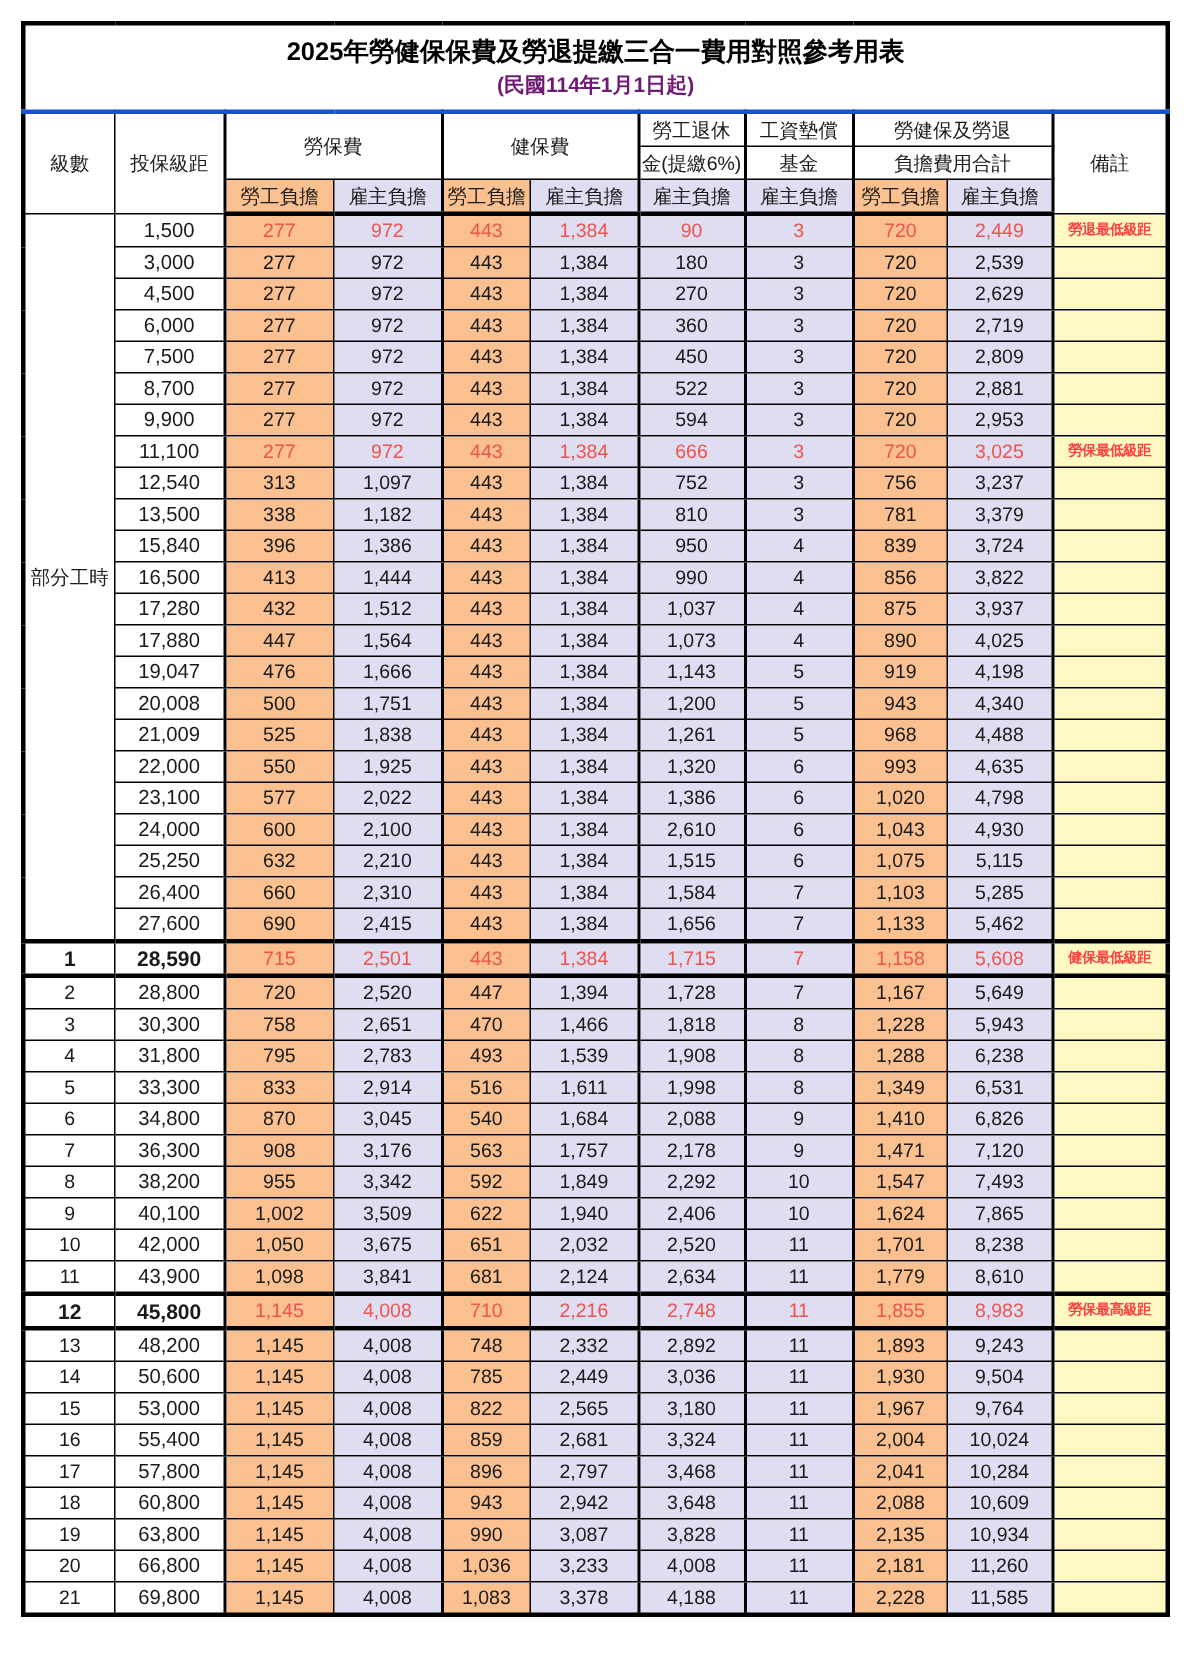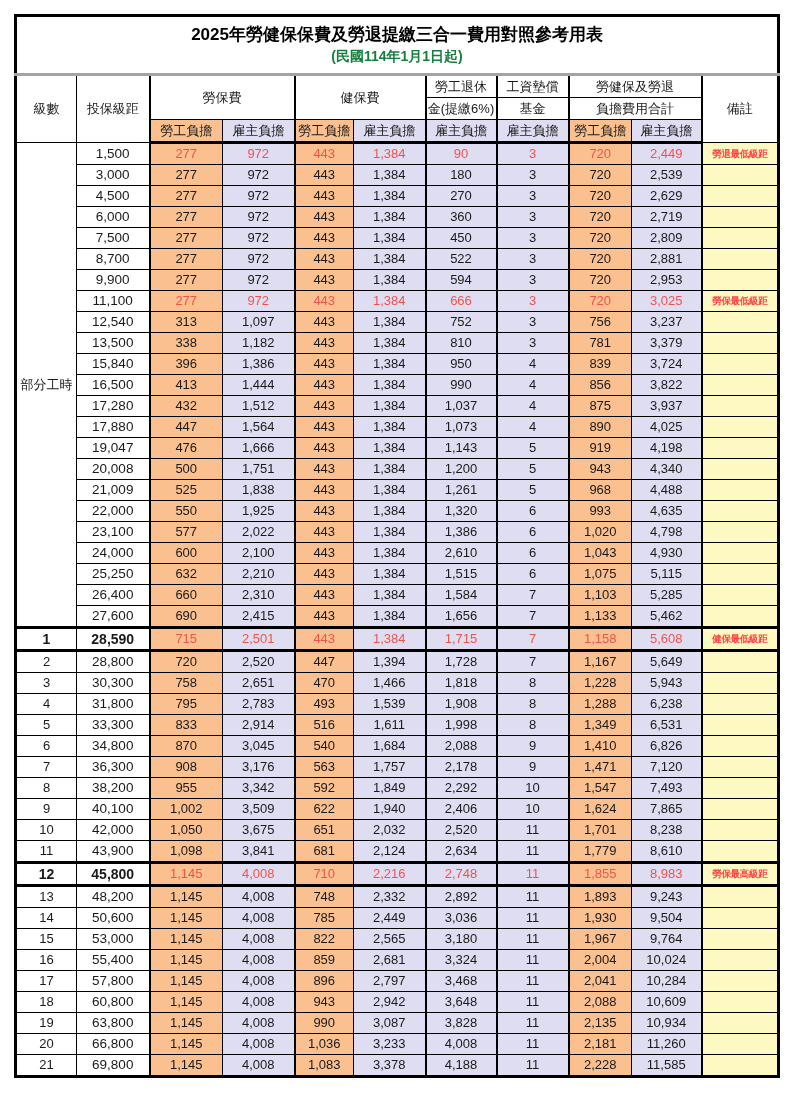--- a/index.html
+++ b/index.html
@@ -13,25 +13,25 @@
     border:3px solid #000;
   }
   td,th{
     border:1.5px solid #000;
     padding:0;margin:0;
     text-align:center;vertical-align:middle;
     font-size:13px;font-weight:normal;color:#1a1a1a;
     overflow:hidden;white-space:nowrap;
   }
   .title-cell{
-    border-bottom:3px solid #a3a3a3;
+    border-bottom:3px solid #1d4ed8;
     height:56px;
   }
   .title-line{font-size:17px;font-weight:bold;line-height:1.35;color:#000;}
-  .subtitle-line{font-size:14px;font-weight:bold;line-height:1.3;color:#15803d;}
+  .subtitle-line{font-size:14px;font-weight:bold;line-height:1.3;color:#701a75;}
   thead th{height:21px;background:#fff;}
   thead tr.subhead th{border-bottom:3px solid #000;margin-left:45px;}
   .hdr-l1{border-bottom:1px solid #000;margin-top:43px;}
   .bg-o{background:#FAC090;}
   .bg-l{background:#DFDDF1;}
   .gl{border-left:2.5px solid #000;}
   tbody td{height:20px;line-height:20px;}
   .cell-level,.cell-bracket{background:#fff;}
   .cell-bracket{font-size:13.5px;}
   .note-cell{background:#fef9c3;font-size:9.5px;font-weight:bold;color:#FF4040;letter-spacing:-0.3px;}

